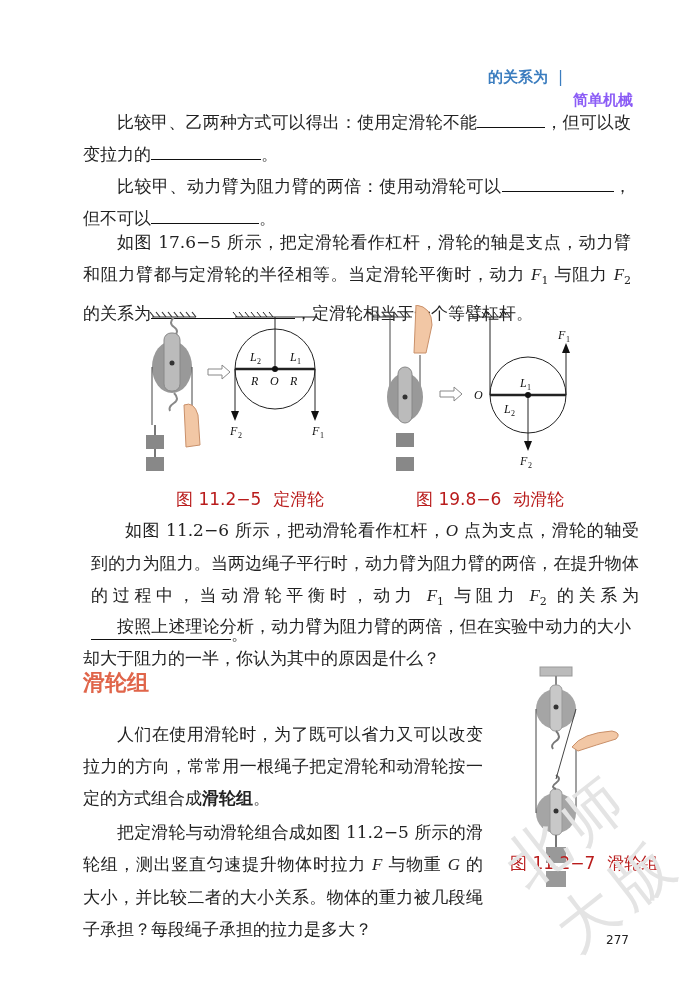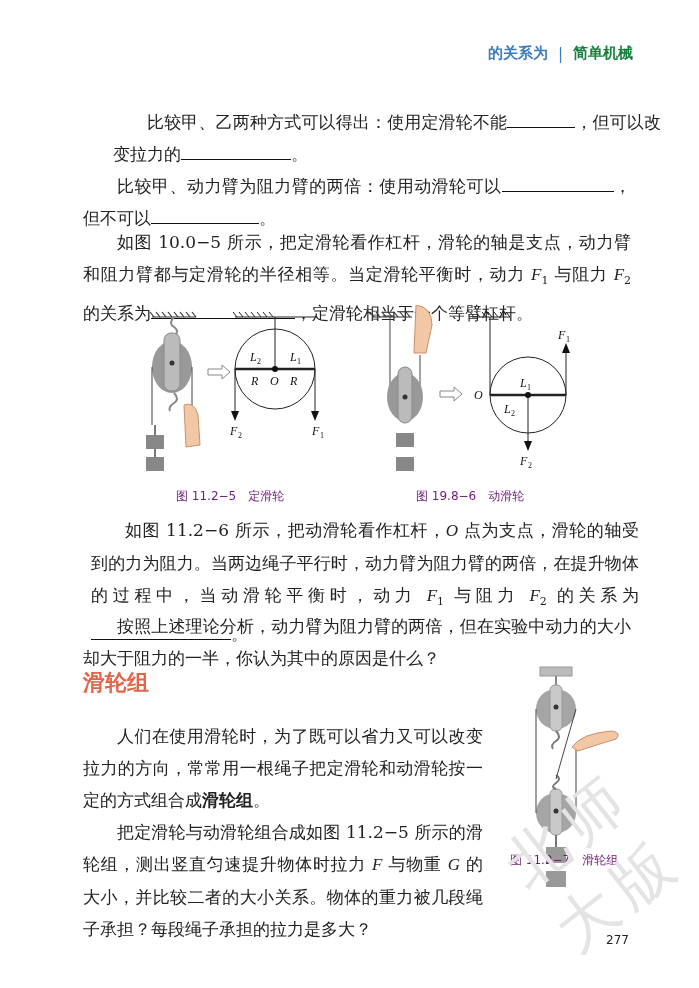--- a/index.html
+++ b/index.html
@@ -2,55 +2,55 @@
 <html><head>
 <meta charset="utf-8">
 <style>
   html, body { margin:0; padding:0; background:#ffffff; }
   body { width:699px; height:988px; position:relative; overflow:hidden;
          font-family:"DejaVu Serif","Liberation Serif",serif; color:#222; }
   .header { position:absolute; top:44px; right:66px; font-family:"DejaVu Sans","Liberation Sans",sans-serif;
             font-size:15px; font-weight:bold; display:flex; align-items:center; gap:10px; }
   .header .chap { color:#3b7dbf; }
   .header .sep { color:#3b7dbf; font-weight:normal; }
-  .header .title { color:#15803d; }
+  .header .title { color:#8b5cf6;margin-top:47px; }
   .para { position:absolute; left:83px; width:548px; font-size:17px; line-height:32px; text-align:justify; }
   .indent { text-indent:2em; }
   .blank { display:inline-block; border-bottom:1.5px solid #111; height:18px; vertical-align:baseline; }
   .it { font-style:italic; font-family:"Liberation Serif","DejaVu Serif",serif; }
   sub { font-size:11px; }
   .heading { position:absolute; left:83px; top:668px; color:#e0654a; font-family:"DejaVu Sans","Liberation Sans",sans-serif;
              font-weight:bold; font-size:22px; }
-  .caption { position:absolute; font-family:"DejaVu Sans","Liberation Sans",sans-serif; font-size:12px; color:#701a75; }
+  .caption { position:absolute; font-family:"DejaVu Sans","Liberation Sans",sans-serif; font-size:17px; color:#b91c1c; }
   .caption .g { margin-left:12px; }
   .pagenum { position:absolute; left:606px; top:933px; font-family:"DejaVu Sans","Liberation Sans",sans-serif; font-size:12px; }
   .watermark { position:absolute; left:520px; top:770px; font-size:60px; color:#e4e4e4; transform:rotate(-38deg);
                letter-spacing:10px; font-family:"DejaVu Serif",serif; pointer-events:none; }
   svg { position:absolute; }
   .bold { font-weight:bold; }
 </style>
 </head>
 <body>
 
 <div class="header">
   <span class="chap">的关系为</span>
   <span class="sep">|</span>
   <span class="title">简单机械</span>
 </div>
 
-<div class="para indent" style="top:106px;margin-left:30px;">
+<div class="para indent" style="top:106px;">
   <span>比较甲、乙两种方式可以得出：使用定滑轮不能</span><span class="blank" style="width:68px"></span><span>，但可以改变拉力的</span><span class="blank" style="width:110px"></span><span>。</span>
 </div>
 
 <div class="para indent" style="top:170px;">
   <span>比较甲、动力臂为阻力臂的两倍：使用动滑轮可以</span><span class="blank" style="width:112px"></span><span>，但不可以</span><span class="blank" style="width:108px"></span><span>。</span>
 </div>
 
 <div class="para indent" style="top:226px;">
-  <span>如图 10.0−5 所示，把定滑轮看作杠杆，滑轮的轴是支点，动力臂和阻力臂都与定滑轮的半径相等。当定滑轮平衡时，动力 </span><span class="it">F</span><sub>1</sub><span> 与阻力 </span><span class="it">F</span><sub>2</sub><span> 的关系为</span><span class="blank" style="width:144px"></span><span>，定滑轮相当于一个等臂杠杆。</span>
+  <span>如图 17.6−5 所示，把定滑轮看作杠杆，滑轮的轴是支点，动力臂和阻力臂都与定滑轮的半径相等。当定滑轮平衡时，动力 </span><span class="it">F</span><sub>1</sub><span> 与阻力 </span><span class="it">F</span><sub>2</sub><span> 的关系为</span><span class="blank" style="width:144px"></span><span>，定滑轮相当于一个等臂杠杆。</span>
 </div>
 
 <svg style="left:130px;top:305px;" width="230" height="180" viewBox="0 0 230 180">
   <g stroke="#333" stroke-width="1.2">
     <line x1="22" y1="12" x2="66" y2="12"></line>
     <path d="M24 12 l-4 -5 M30 12 l-4 -5 M36 12 l-4 -5 M42 12 l-4 -5 M48 12 l-4 -5 M54 12 l-4 -5 M60 12 l-4 -5 M66 12 l-4 -5"></path>
   </g>
   <path d="M44 12 q-6 6 0 10 q6 4 0 10" fill="none" stroke="#888" stroke-width="2"></path>
   <ellipse cx="42" cy="62" rx="20" ry="26" fill="#999"></ellipse>
   <rect x="34" y="28" width="16" height="58" rx="7" fill="#bbb" stroke="#888"></rect>
@@ -137,21 +137,21 @@
 <div class="para indent" style="top:514px;margin-left:8px;">
   <span>如图 11.2−6 所示，把动滑轮看作杠杆，</span><span class="it">O</span><span> 点为支点，滑轮的轴受到的力为阻力。当两边绳子平行时，动力臂为阻力臂的两倍，在提升物体的过程中，当动滑轮平衡时，动力 </span><span class="it">F</span><sub>1</sub><span> 与阻力 </span><span class="it">F</span><sub>2</sub><span> 的关系为</span><span class="blank" style="width:140px"></span><span>。</span>
 </div>
 
 <div class="para indent" style="top:610px;">
   <span>按照上述理论分析，动力臂为阻力臂的两倍，但在实验中动力的大小却大于阻力的一半，你认为其中的原因是什么？</span>
 </div>
 
 <div class="heading">滑轮组</div>
 
-<div class="para indent" style="top:720px;width:400px;">
+<div class="para indent" style="top:720px;width:400px;font-family:Liberation Mono, monospace;">
   <span>人们在使用滑轮时，为了既可以省力又可以改变拉力的方向，常常用一根绳子把定滑轮和动滑轮按一定的方式组合成</span><span class="bold">滑轮组</span><span>。</span>
 </div>
 
 <div class="para indent" style="top:816px;width:400px;">
   <span>把定滑轮与动滑轮组合成如图 11.2−5 所示的滑轮组，测出竖直匀速提升物体时拉力 </span><span class="it">F</span><span> 与物重 </span><span class="it">G</span><span> 的大小，并比较二者的大小关系。物体的重力被几段绳子承担？每段绳子承担的拉力是多大？</span>
 </div>
 
 <svg style="left:520px;top:665px;" width="110" height="235" viewBox="0 0 110 235">
   <rect x="20" y="2" width="32" height="9" fill="#bbb" stroke="#999"></rect>
   <line x1="36" y1="11" x2="36" y2="22" stroke="#888" stroke-width="2"></line>

